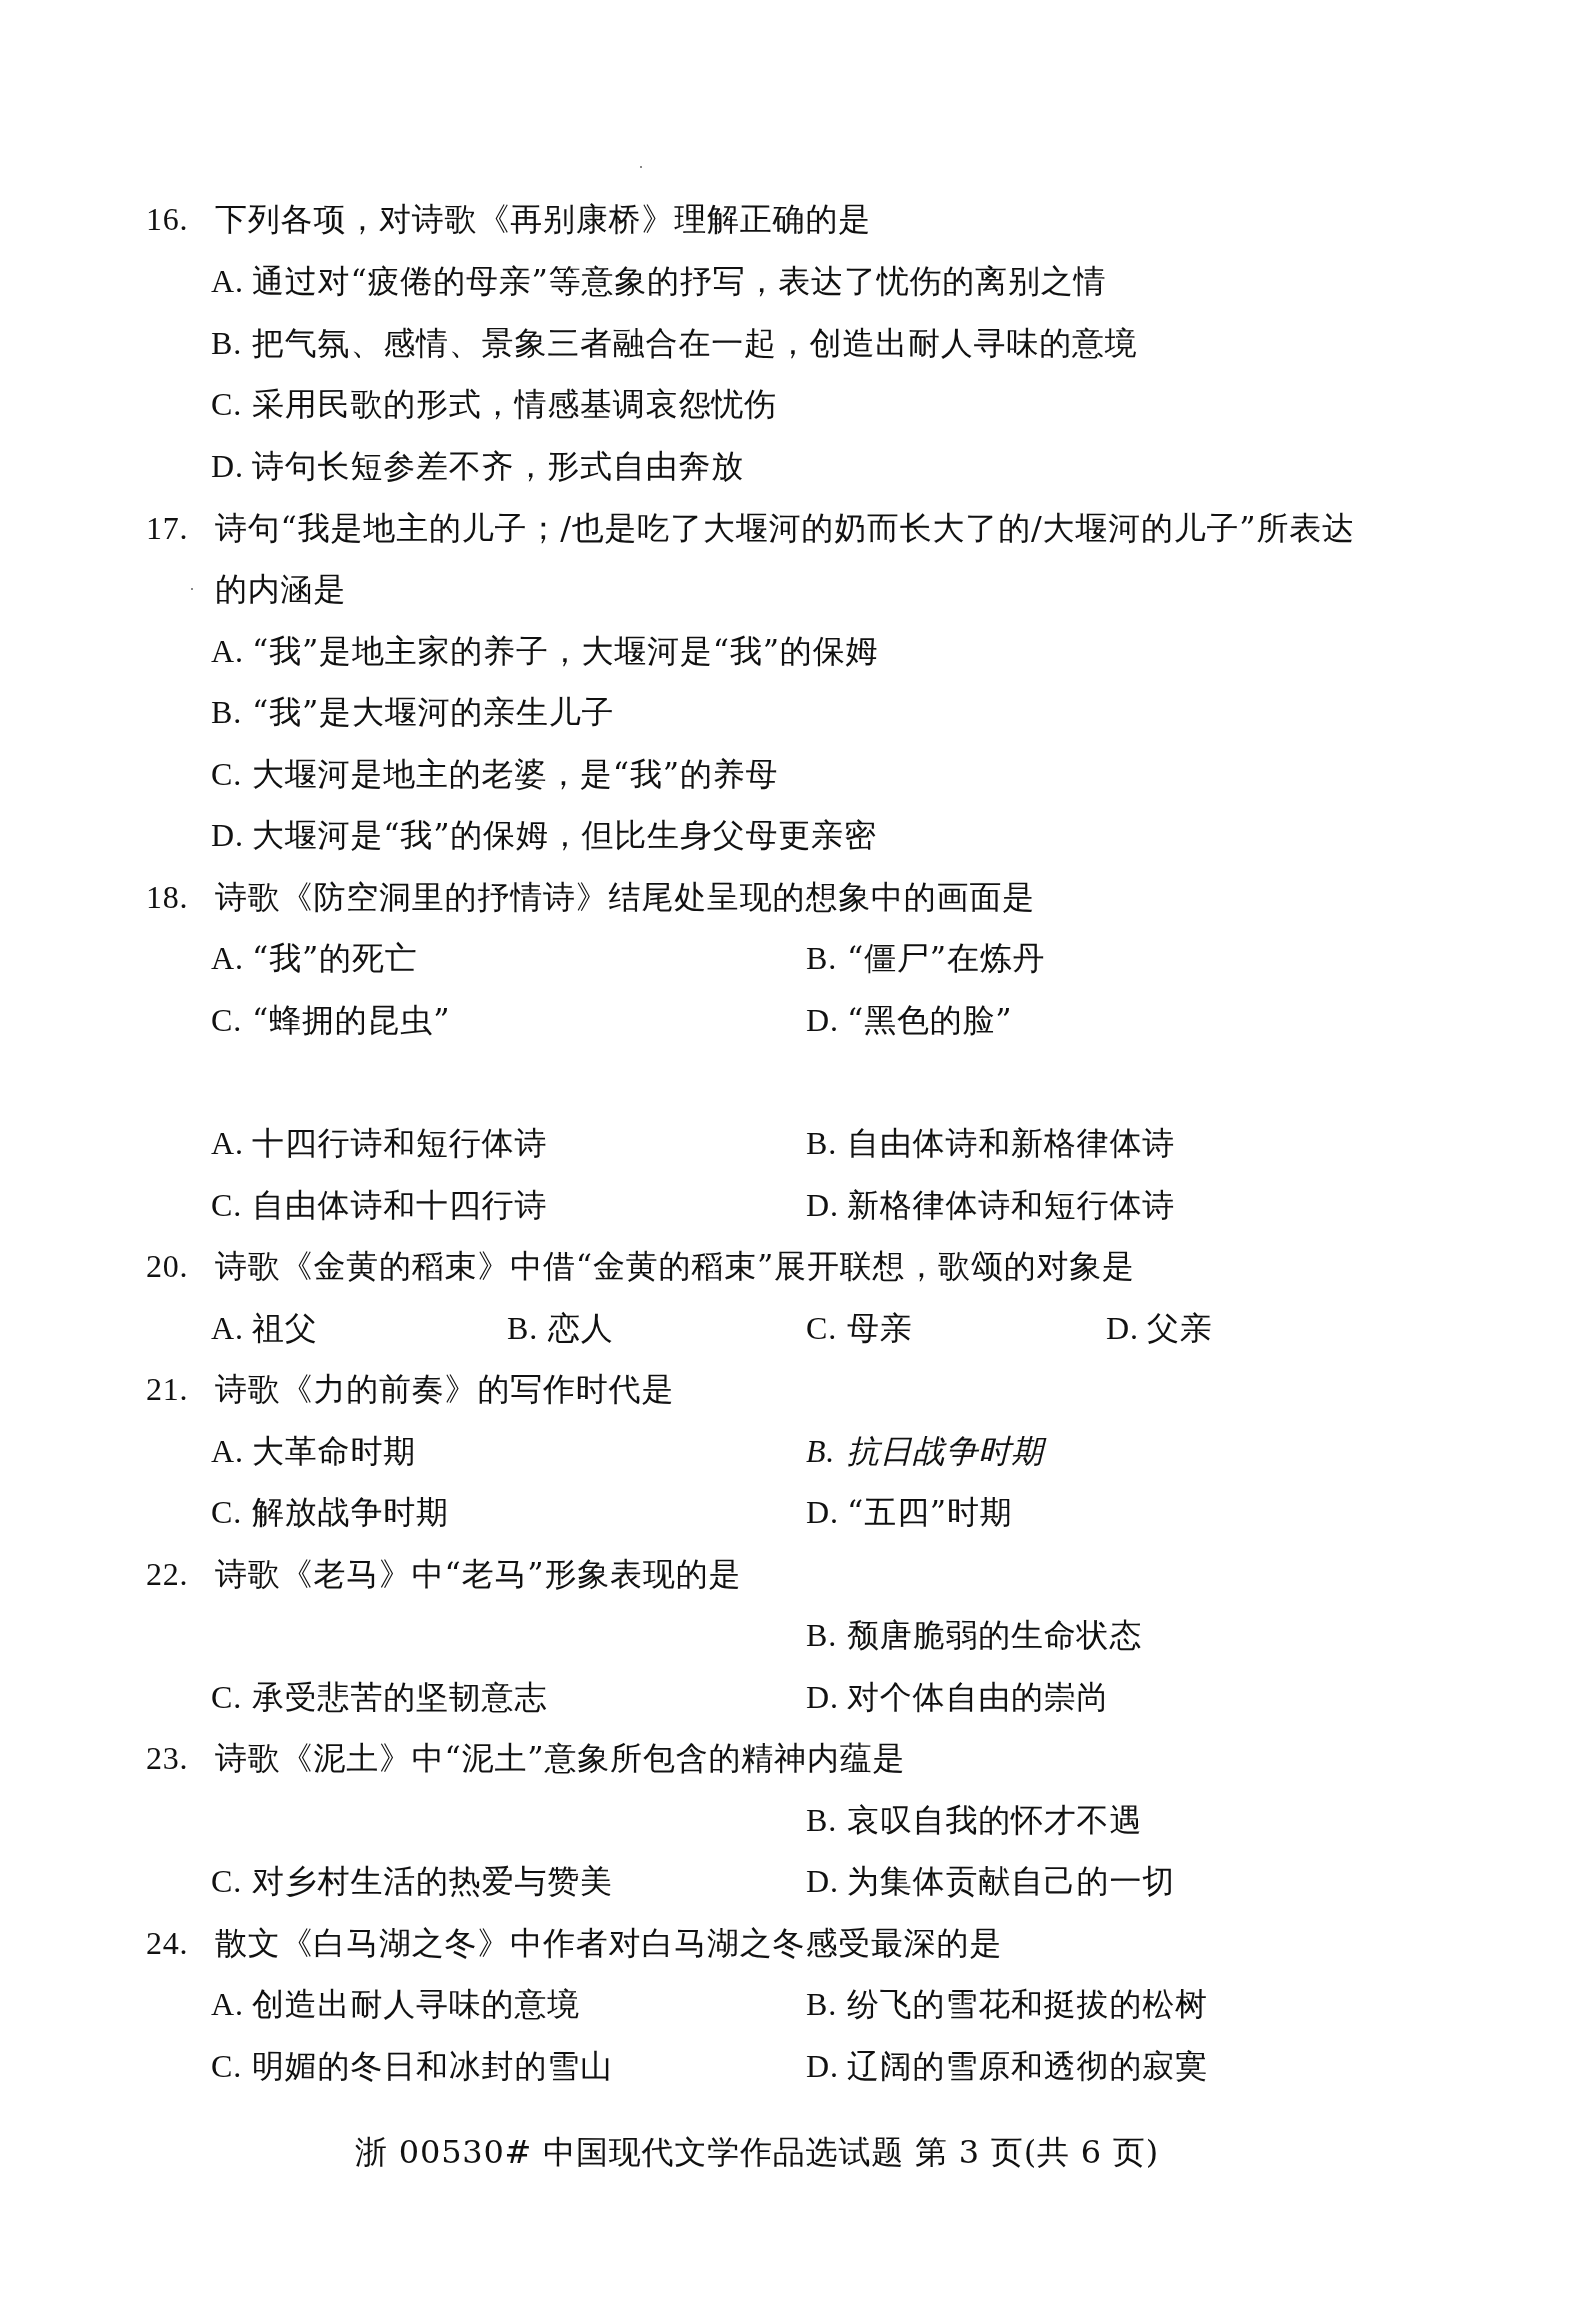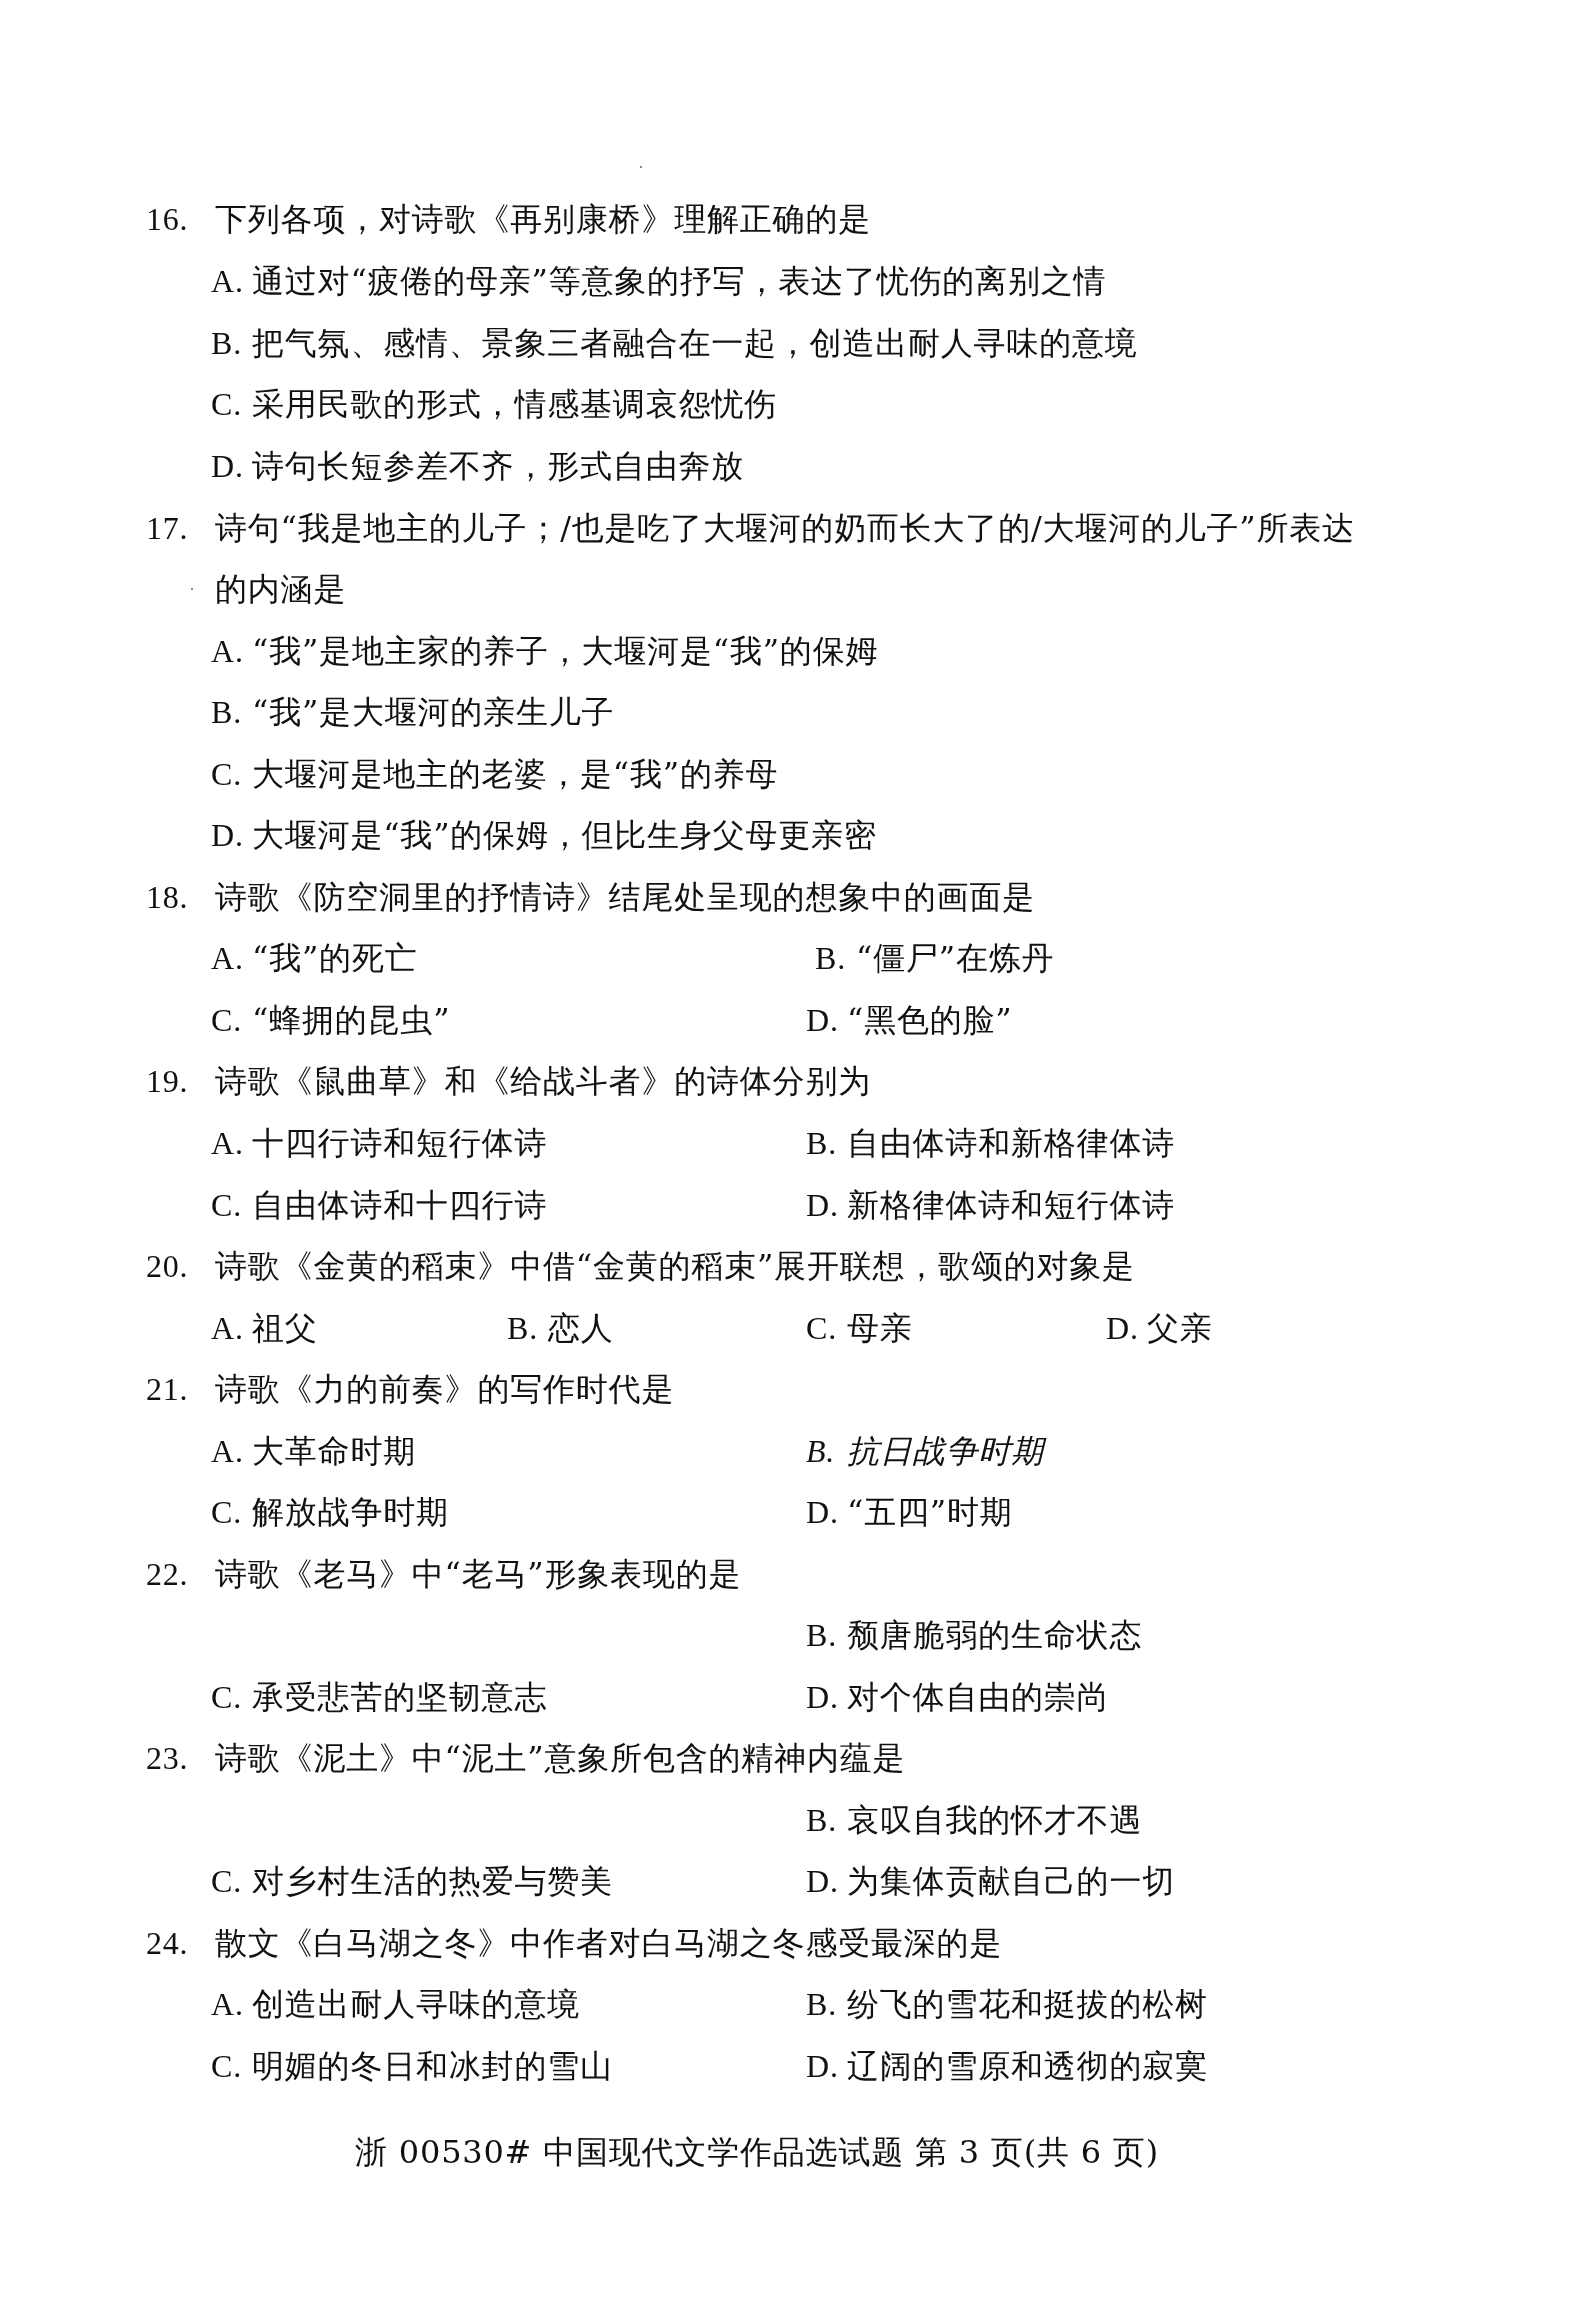--- a/index.html
+++ b/index.html
@@ -64,34 +64,30 @@
     <span class="letter">D.</span><span>大堰河是“我”的保姆，但比生身父母更亲密</span>
   </div>
 
   <div class="line" style="top:866px;left:0;width:1577px;">
     <span class="qnum">18.</span>
     <span class="qtext">诗歌《防空洞里的抒情诗》结尾处呈现的想象中的画面是</span>
   </div>
   <div class="line opt" style="top:927px;left:211px;">
     <span class="letter">A.</span><span>“我”的死亡</span>
   </div>
-  <div class="line opt" style="top:927px;left:806px;margin-left:9px;">
+  <div class="line opt" style="top:927px;left:806px;">
     <span class="letter">B.</span><span>“僵尸”在炼丹</span>
   </div>
   <div class="line opt" style="top:989px;left:211px;">
     <span class="letter">C.</span><span>“蜂拥的昆虫”</span>
   </div>
   <div class="line opt" style="top:989px;left:806px;">
     <span class="letter">D.</span><span>“黑色的脸”</span>
   </div>
 
-  <div class="line" style="top:1050px;left:0;width:1577px;">
-    <span class="qnum">19.</span>
-    <span class="qtext">诗歌《鼠曲草》和《给战斗者》的诗体分别为</span>
-  </div>
   <div class="line opt" style="top:1112px;left:211px;">
     <span class="letter">A.</span><span>十四行诗和短行体诗</span>
   </div>
   <div class="line opt" style="top:1112px;left:806px;">
     <span class="letter">B.</span><span>自由体诗和新格律体诗</span>
   </div>
   <div class="line opt" style="top:1174px;left:211px;">
     <span class="letter">C.</span><span>自由体诗和十四行诗</span>
   </div>
   <div class="line opt" style="top:1174px;left:806px;">

